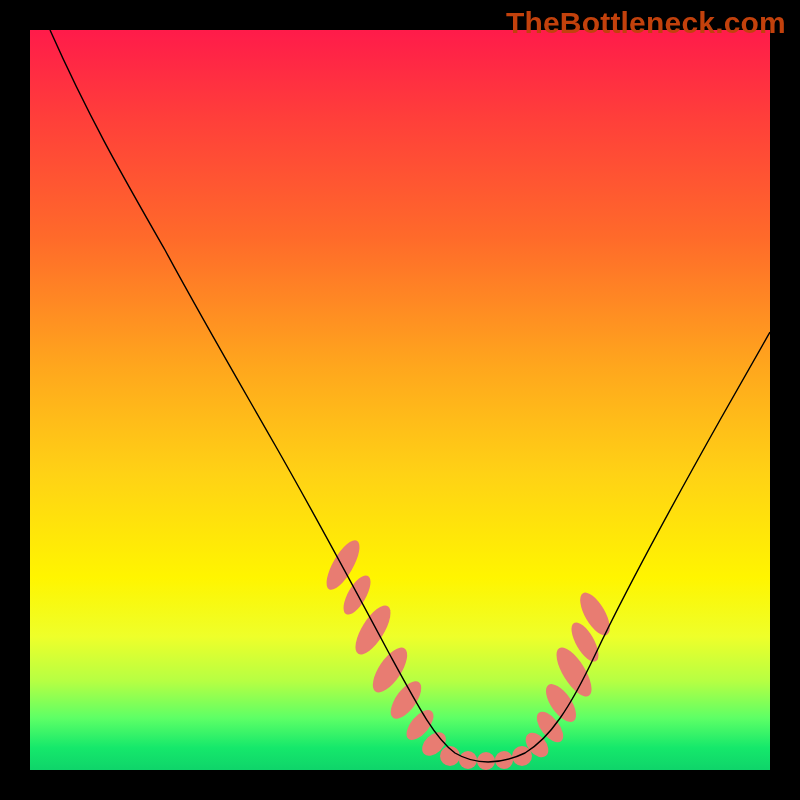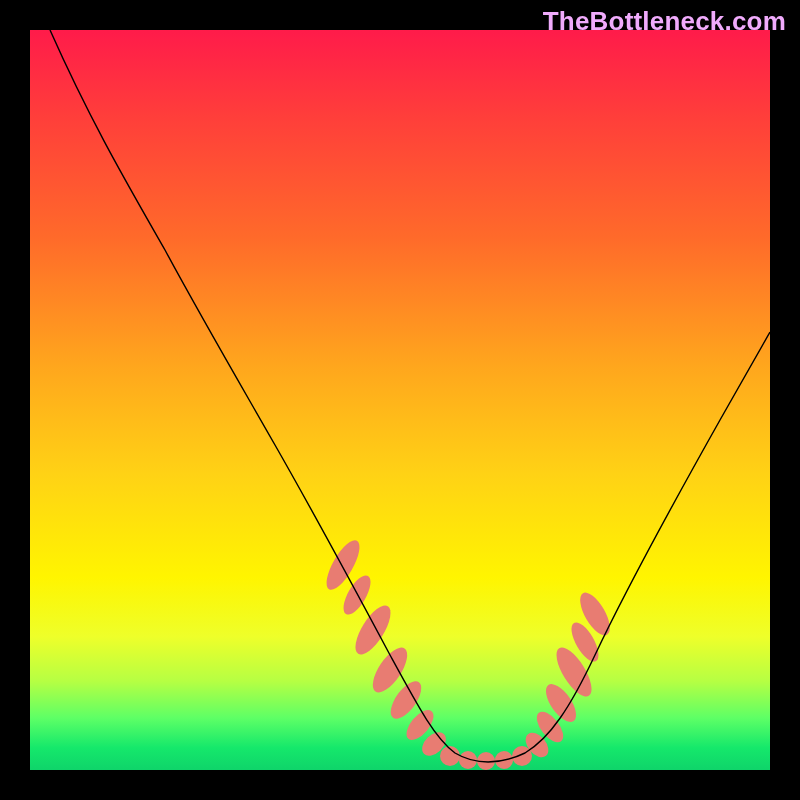--- a/index.html
+++ b/index.html
@@ -38,22 +38,22 @@
       #b6ff43 88%,
       #5dff66 93%,
       #15e86b 97%,
       #0fd46a 100%
     );
   }
   .watermark {
     position: absolute;
     top: 6px;
     right: 14px;
-    color: #f0abfc;
-    font-size: 26px;
+    color: #c2410c;
+    font-size: 30px;
     font-weight: 600;
     letter-spacing: 0.2px;
     user-select: none;
   }
   svg.overlay {
     position: absolute;
     left: 0; top: 0;
     width: 740px; height: 740px;
   }
   .blob {

